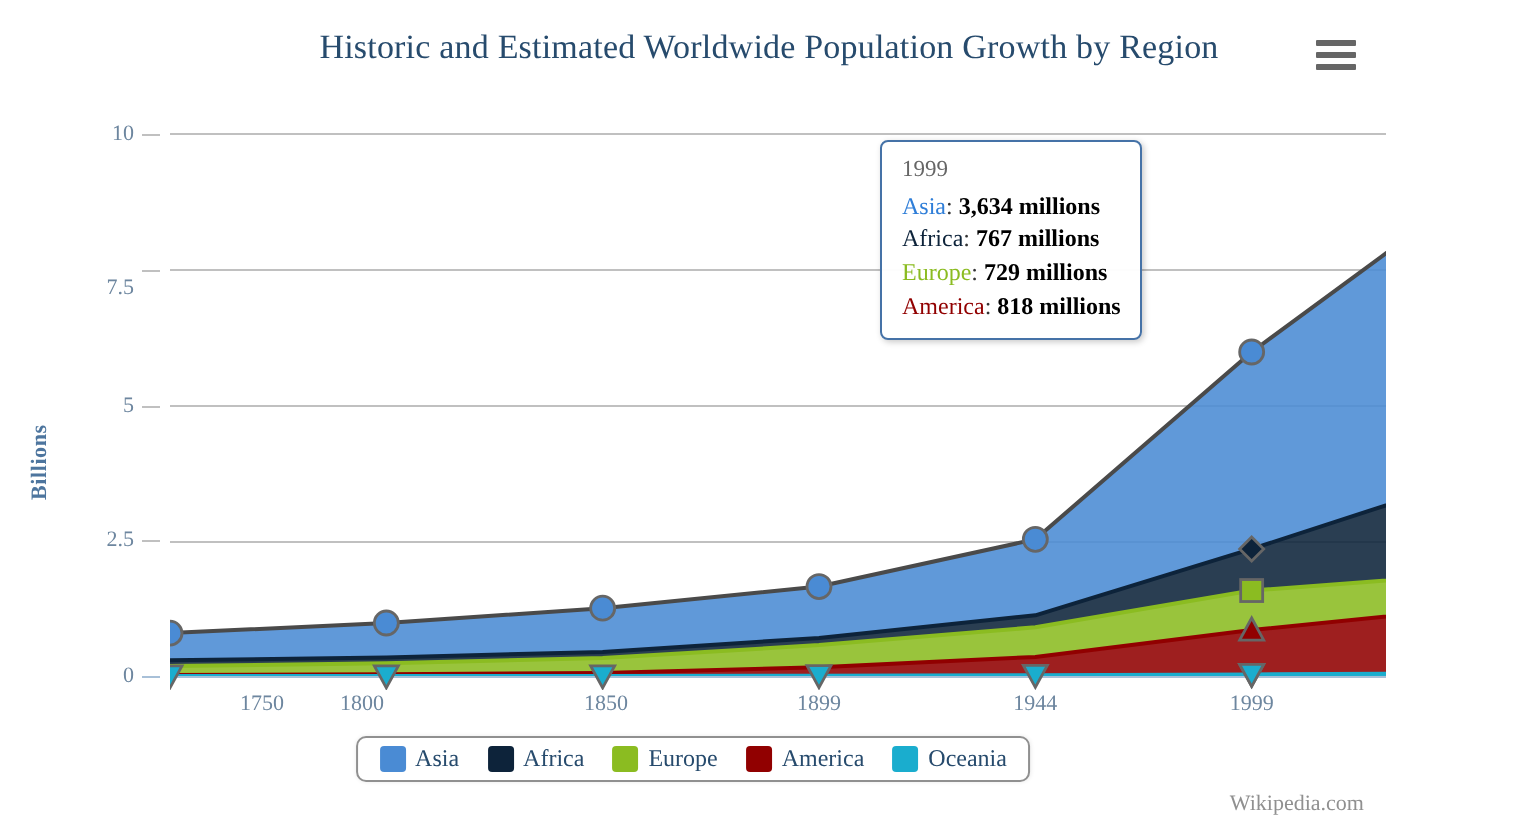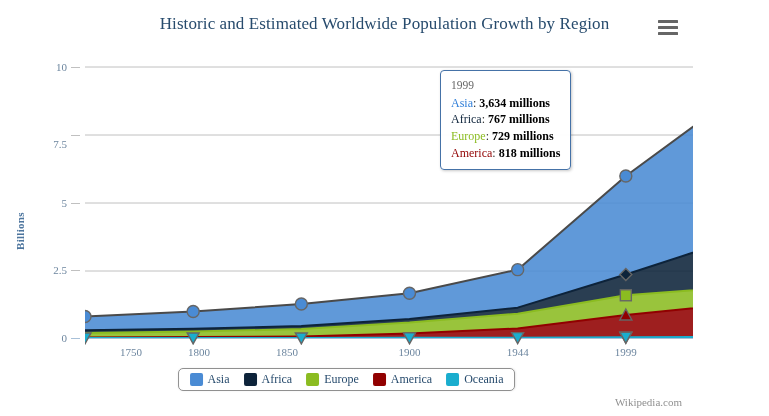--- a/index.html
+++ b/index.html
@@ -243,23 +243,23 @@
           <polygon points="324.5,283.8374 330.5,272.8374 318.5,272.8374" fill="#1aadce" stroke="#666666" stroke-width="1.4"></polygon>
           <polygon points="432.66666666666663,283.6477 438.66666666666663,272.6477 426.66666666666663,272.6477" fill="#1aadce" stroke="#666666" stroke-width="1.4"></polygon>
           <polygon points="540.8333333333334,283.187 546.8333333333334,272.187 534.8333333333334,272.187" fill="#1aadce" stroke="#666666" stroke-width="1.4"></polygon>
           <polygon points="649,282.7534 655,271.7534 643,271.7534" fill="#1aadce" stroke="#666666" stroke-width="1.4"></polygon>
         </g>
     </svg>
   </div>
 
   <div class="x-axis-labels">
       <div class="x-tick-label" style="left: 15px; margin-left: 31px;">1750</div>
-      <div class="x-tick-label" style="left: 114px; text-align: right;">1800</div>
-      <div class="x-tick-label" style="left: 202px;">1850</div>
-      <div class="x-tick-label" style="left: 324.5px;">1900</div>
+      <div class="x-tick-label" style="left: 96px; text-align: right;">1800</div>
+      <div class="x-tick-label" style="left: 218px;">1850</div>
+      <div class="x-tick-label" style="left: 324.5px;">1899</div>
       <div class="x-tick-label" style="left: 432.667px;">1944</div>
       <div class="x-tick-label" style="left: 540.833px;">1999</div>
       <div class="x-tick-label" style="left: 649px; margin-top: 36px;">2050</div>
     </div>
 
   <div class="tooltip">
     <div class="tooltip-header">1999</div>
     <div id="tooltip-rows">
         <div class="tooltip-row"><span class="series-name" style="color: rgb(47, 126, 216);">Asia</span><span>: </span><span class="series-value">3,634 millions</span></div>
         <div class="tooltip-row"><span class="series-name" style="color: rgb(13, 35, 58);">Africa</span><span>: </span><span class="series-value">767 millions</span></div>

